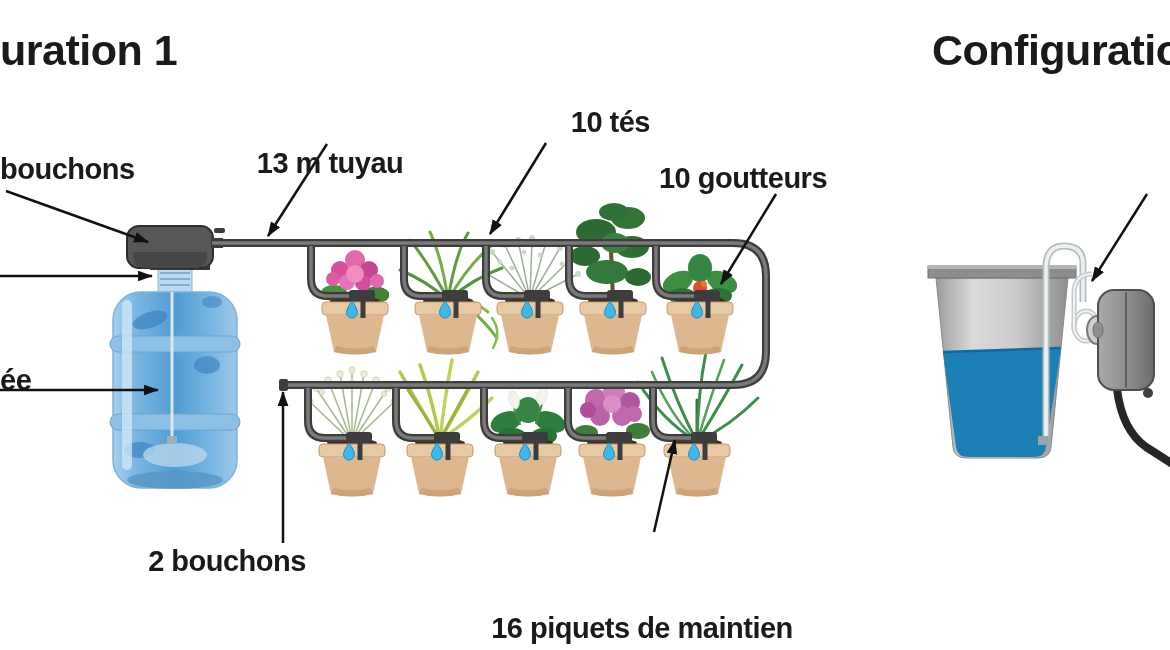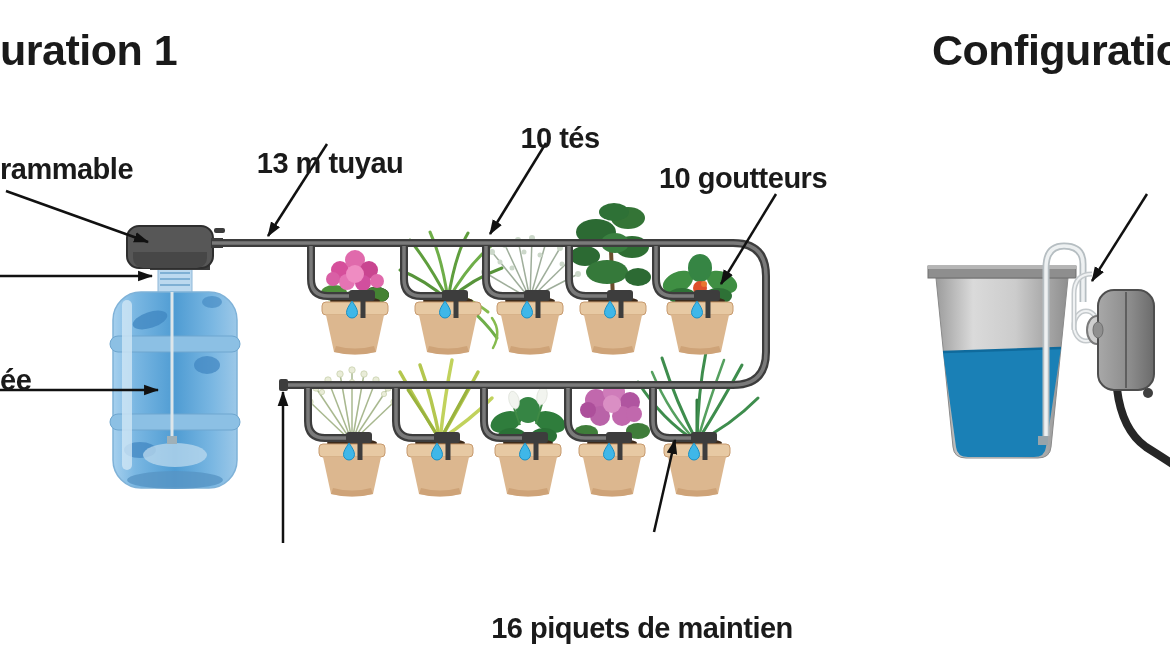--- a/index.html
+++ b/index.html
@@ -310,32 +310,33 @@
     <path class="arr" d="M546 143 L490 234" marker-end="url(#ah)"></path>
     <path class="arr" d="M776 194 L721 284" marker-end="url(#ah)"></path>
     <path class="arr" d="M283 543 L283 392" marker-end="url(#ah)"></path>
     <path class="arr" d="M654 532 L675 440" marker-end="url(#ah)"></path>
     <path class="arr" d="M1147 194 L1092 281" marker-end="url(#ah)"></path>
   </g>
 </svg>
 
 <div class="lbl title" style="left:0px; top:26px;">uration 1</div>
 
-<div class="lbl note" style="left:0px; top:151px;">rammable</div>
+<div class="lbl note" style="left:0px; top:151px;">bouchons</div>
 
 <div class="lbl note" style="left:0px; top:362px;">ée</div>
 
 <div class="lbl note ctr" style="left:170px; top:71px; width:320px;">
   <div>13 m tuyau</div>
 </div>
 
-<div class="lbl note ctr" style="left:470px; top:120px; width:180px;">10 tés</div>
+<div class="lbl note ctr" style="left:470px; top:104px; width:180px;text-align:right;">10 tés</div>
 
 <div class="lbl note ctr" style="left:653px; top:160px; width:180px;">10 goutteurs</div>
 
+<div class="lbl note ctr" style="left:137px; top:543px; width:180px;">2 bouchons</div>
 
 <div class="lbl note ctr" style="left:477px; top:536px; width:330px;">
   <div>16 piquets de maintien</div>
   
 </div>
 
 <div class="lbl title" style="left:932px; top:26px;">Configuratio</div>
 
 
 </div>

